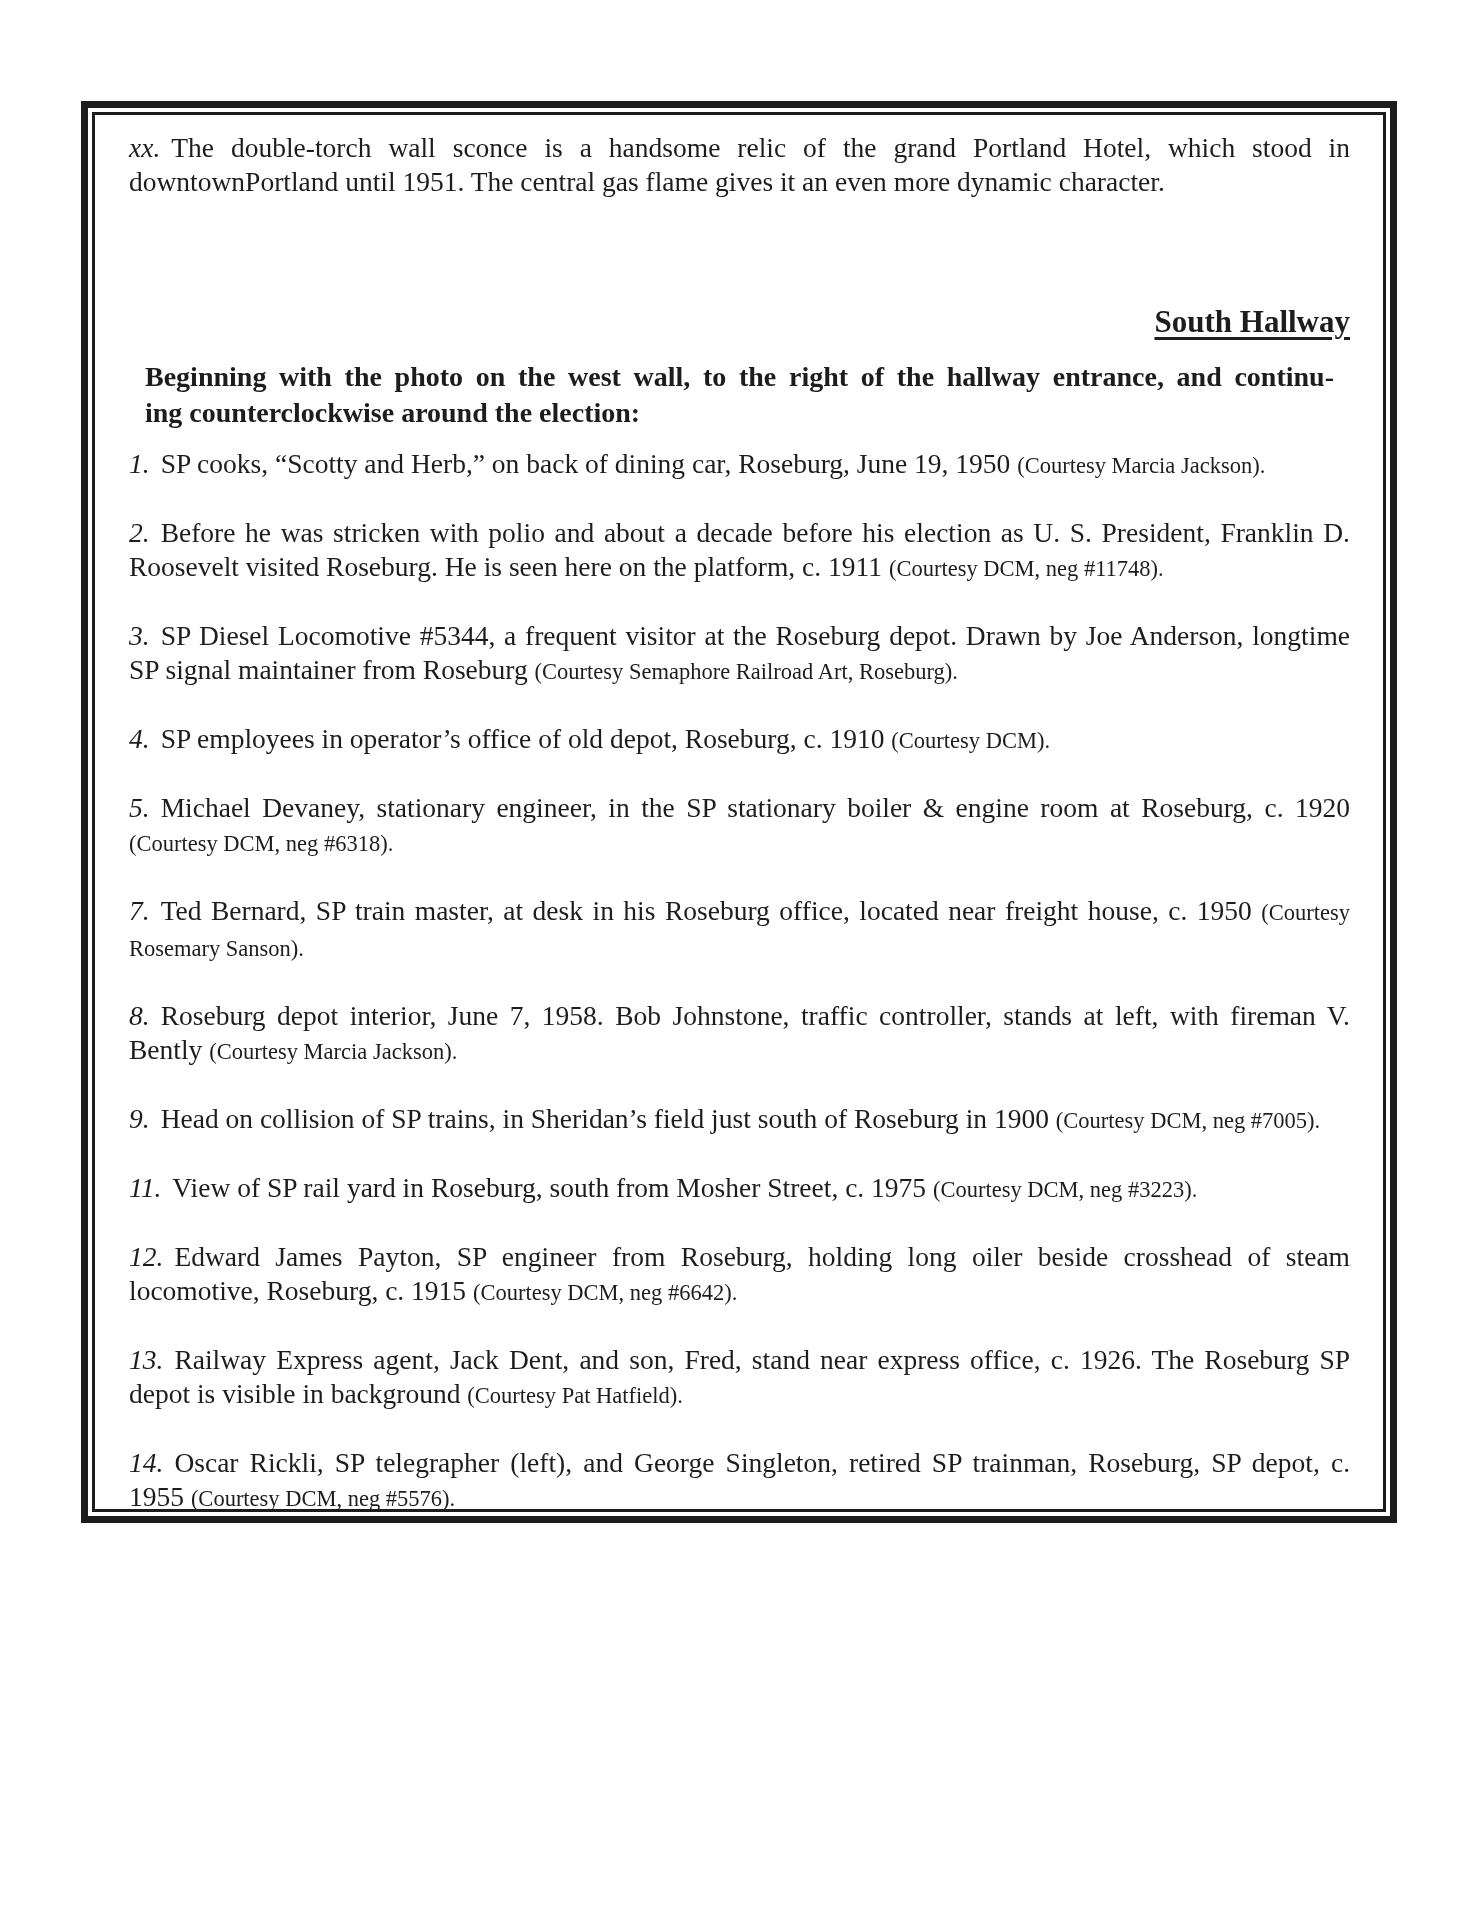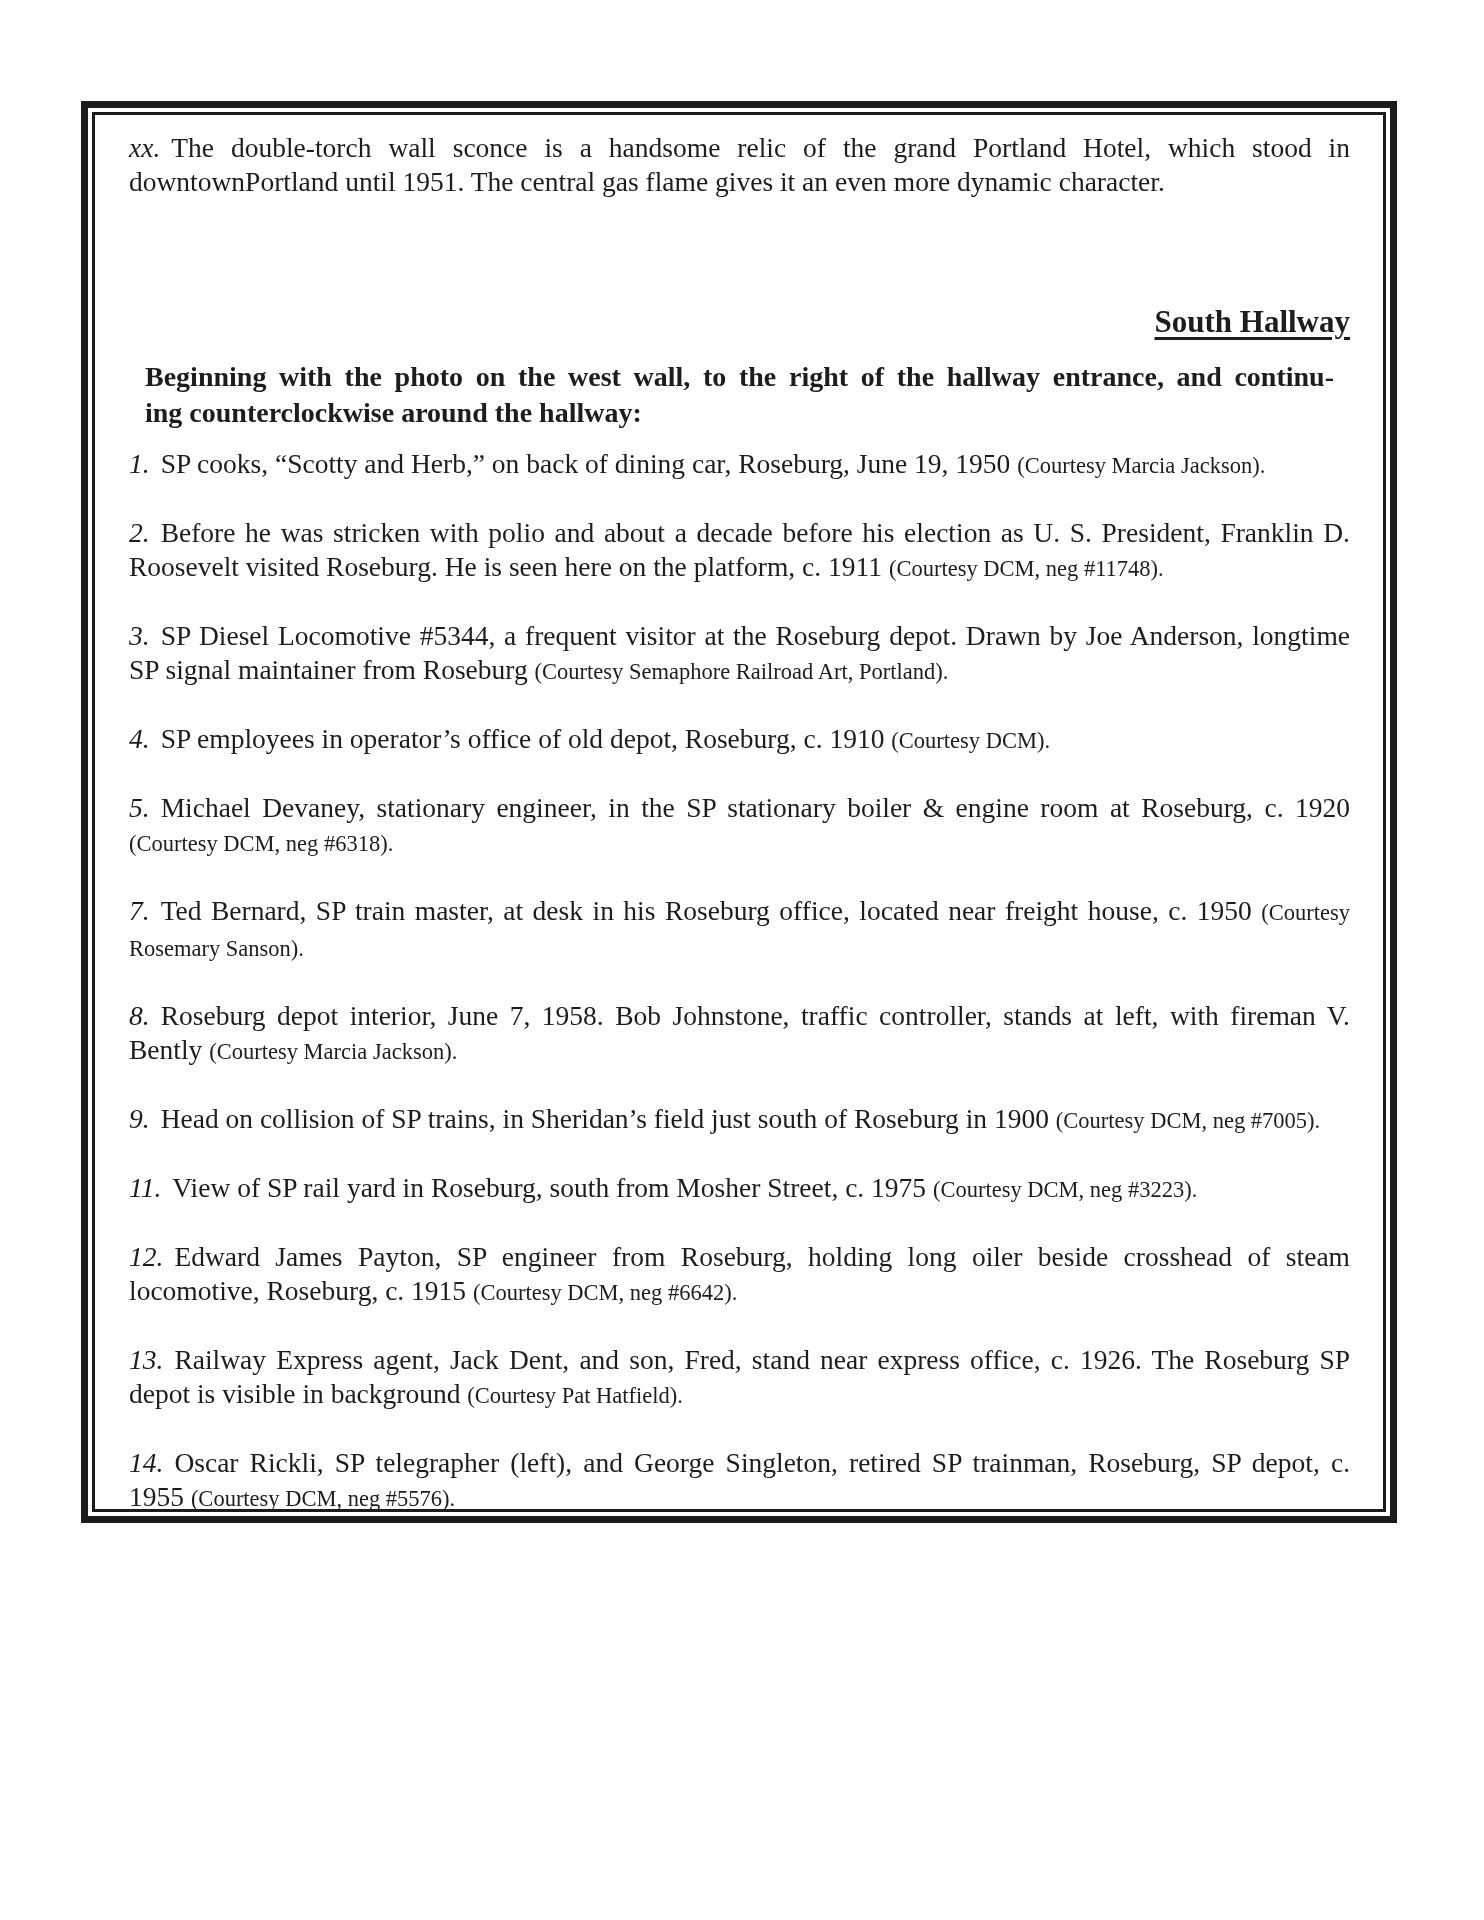--- a/index.html
+++ b/index.html
@@ -71,29 +71,29 @@
 <div class="page">
   <div class="frame">
     <div class="frame-inner">
 
       <p class="body-par intro-note"><span class="num">xx.</span><span>The double-torch wall sconce is a handsome relic of the grand Portland Hotel, which stood in downtownPortland until 1951. The central gas flame gives it an even more dynamic character.</span></p>
 
       <h1 class="title"><span class="u">South Hallway</span></h1>
 
       <div class="instruction">
         <div class="just-full">Beginning with the photo on the west wall, to the right of the hallway entrance, and continu-</div>
-        <div>ing counterclockwise around the hallway:</div>
+        <div>ing counterclockwise around the election:</div>
       </div>
 
       <div class="photo-list">
   <p class="body-par"><span class="num">1.</span><span>SP cooks, “Scotty and Herb,” on back of dining car, Roseburg, June 19, 1950</span> <span class="small">(Courtesy Marcia Jackson).</span></p>
 
   <p class="body-par"><span class="num">2.</span><span>Before he was stricken with polio and about a decade before his election as U. S. President, Franklin D. Roosevelt visited Roseburg.  He is seen here on the platform, c. 1911</span> <span class="small">(Courtesy DCM, neg #11748).</span></p>
 
-  <p class="body-par"><span class="num">3.</span><span>SP Diesel Locomotive #5344, a frequent visitor at the Roseburg depot.  Drawn by Joe Anderson, longtime SP signal maintainer from Roseburg</span> <span class="small">(Courtesy Semaphore Railroad Art, Portland).</span></p>
+  <p class="body-par"><span class="num">3.</span><span>SP Diesel Locomotive #5344, a frequent visitor at the Roseburg depot.  Drawn by Joe Anderson, longtime SP signal maintainer from Roseburg</span> <span class="small">(Courtesy Semaphore Railroad Art, Roseburg).</span></p>
 
   <p class="body-par"><span class="num">4.</span><span>SP employees in operator’s office of old depot, Roseburg, c. 1910</span> <span class="small">(Courtesy DCM).</span></p>
 
   <p class="body-par"><span class="num">5.</span><span>Michael Devaney, stationary engineer, in the SP stationary boiler &amp; engine room at Roseburg, c. 1920</span> <span class="small">(Courtesy DCM, neg #6318).</span></p>
 
 
   <p class="body-par"><span class="num">7.</span><span>Ted Bernard, SP train master, at desk in his Roseburg office, located near freight house, c. 1950</span> <span class="small">(Courtesy Rosemary Sanson).</span></p>
 
   <p class="body-par"><span class="num">8.</span><span>Roseburg depot interior, June 7, 1958.  Bob Johnstone, traffic controller, stands at left, with fireman V. Bently</span> <span class="small">(Courtesy Marcia Jackson).</span></p>
 

